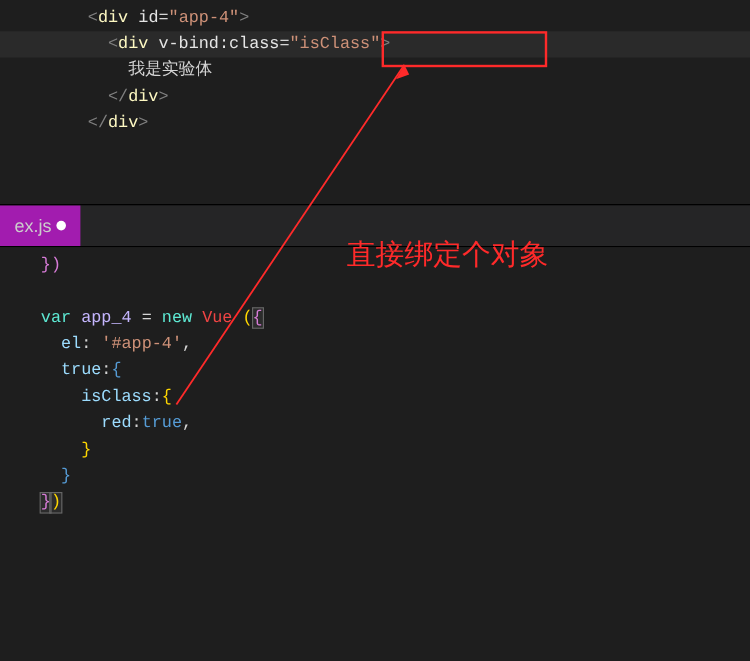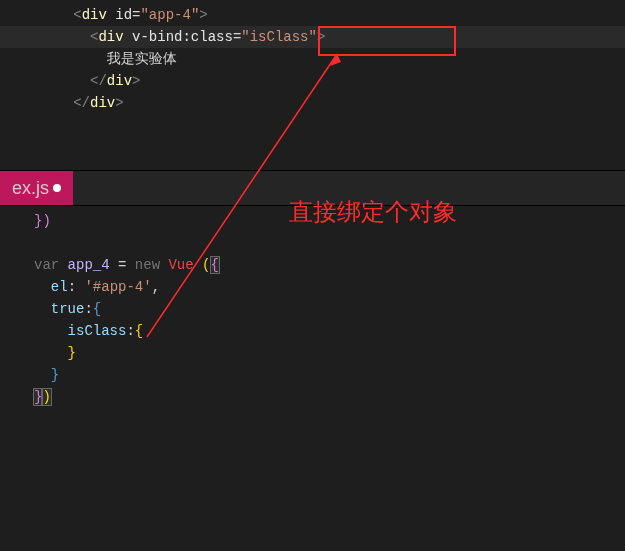--- a/index.html
+++ b/index.html
@@ -27,25 +27,25 @@
     background: #252526;
     display: flex;
     align-items: center;
     border-bottom: 1px solid #000;
   }
   .tab {
     display: flex;
     align-items: center;
     height: 34px;
     padding: 0 12px;
-    background: #be185d;
+    background: #a21caf;
     color: #ccc;
     gap: 4px;
     font-family: -apple-system, BlinkMacSystemFont, "Segoe UI", sans-serif;
-    font-size: 18px;
+    font-size: 15px;
   }
   .tab .dot {
     width: 8px;
     height: 8px;
     background: #fff;
     border-radius: 50%;
   }
   .code-area {
     padding: 4px 0 0 0;
     line-height: 22px;
@@ -66,21 +66,21 @@
     font-size: 13px;
   }
   .current-line {
     background: #2a2a2a;
   }
   .tag { color: #808080; }
   .elem { color: #fef9c3; }
   .attr { color: #e5e5e5; }
   .str { color: #ce9178; }
   .plain { color: #d4d4d4; }
-  .kw { color: #737373; text-align: right; }
+  .kw { color: #5eead4; text-align: right; }
   .varname { color: #c4b5fd; text-align: center; }
   .type { color: #ef4444; }
   .paren { color: #ffd700; }
   .brace0 { color: #d87cd8; }
   .brace1 { color: #569cd6; }
   .brace2 { color: #ffd700; }
   .prop { color: #9cdcfe; }
   .bool { color: #569cd6; }
   .highlight-box {
     position: absolute;
@@ -146,20 +146,21 @@
     <div class="gutter-line">
         <span class="ln"></span>
         <div class="line">  <span class="prop">true</span><span class="plain">:</span><span class="brace1">{</span></div>
       </div>
     <div class="gutter-line">
         <span class="ln"></span>
         <div class="line">    <span class="prop">isClass</span><span class="plain">:</span><span class="brace2">{</span></div>
       </div>
     <div class="gutter-line">
         <span class="ln"></span>
+        <div class="line">      <span class="prop">red</span><span class="plain">:</span><span class="bool">true</span><span class="plain">,</span></div>
       </div>
     <div class="gutter-line">
         <span class="ln"></span>
       </div>
     <div class="gutter-line">
         <span class="ln"></span>
         <div class="line">    <span class="brace2">}</span></div>
       </div>
     <div class="gutter-line">
         <span class="ln"></span>

